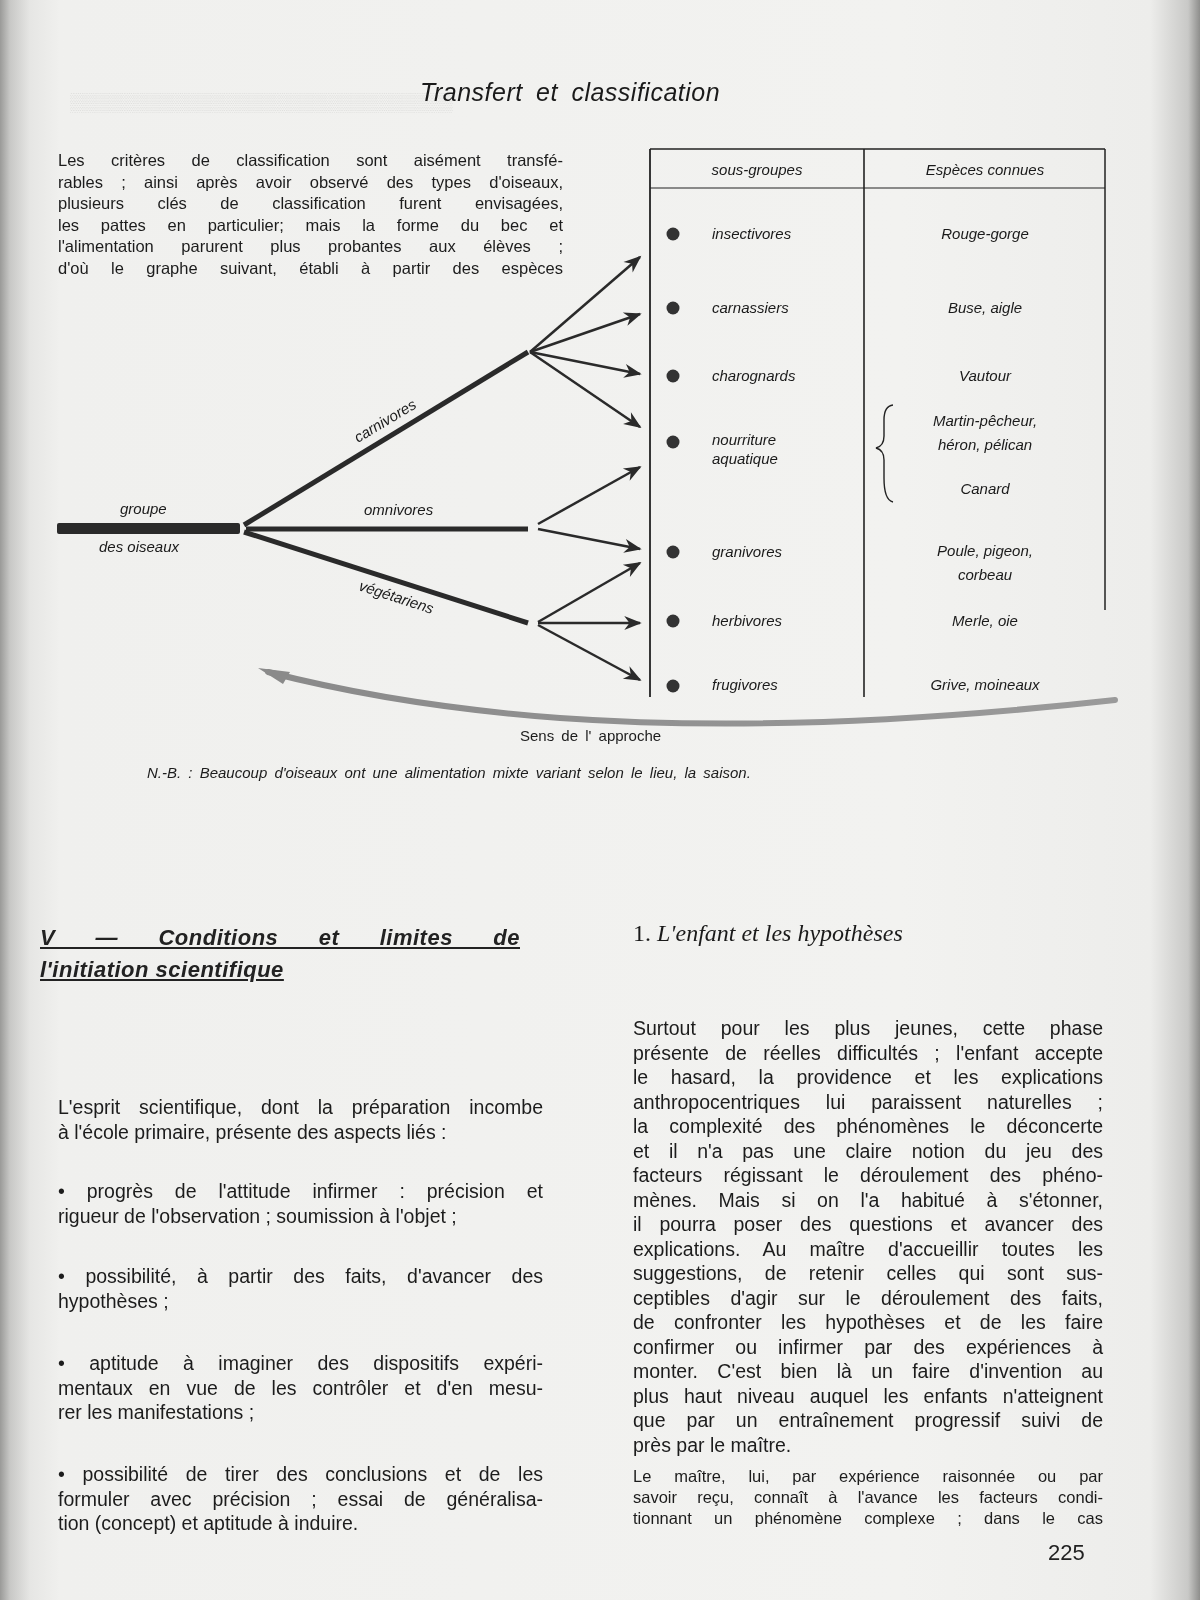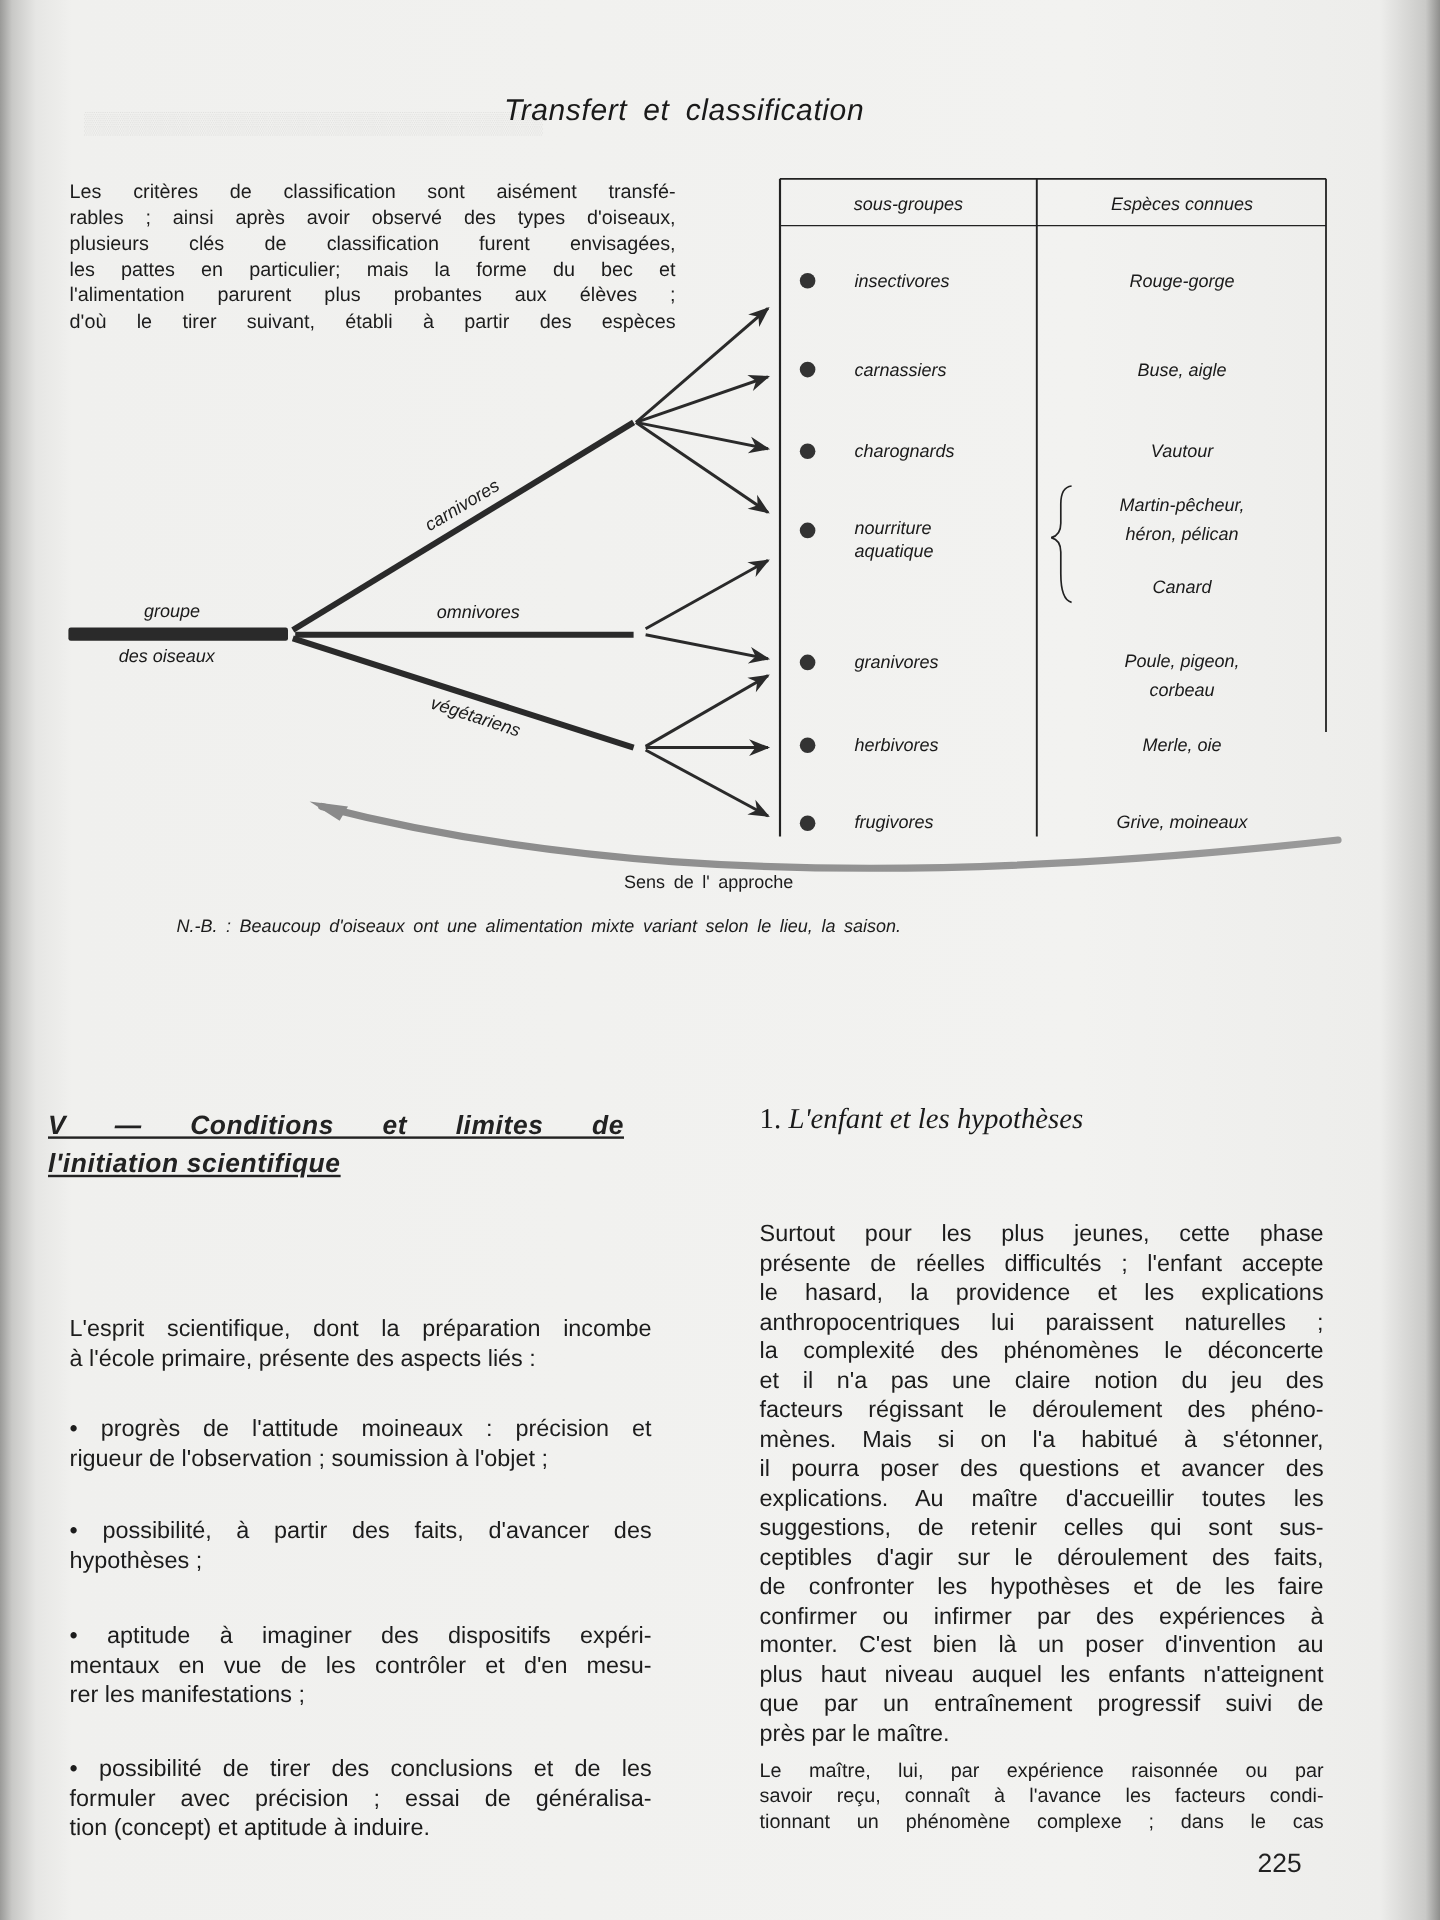--- a/index.html
+++ b/index.html
@@ -60,21 +60,21 @@
   <div class="ghost" style="left:70px; top:90px; width:500px;">▒▒▒▒▒▒▒▒▒▒▒▒▒▒▒▒▒▒▒▒▒▒▒▒▒▒▒▒▒▒</div>
 
   <div class="abs title">Transfert et classification</div>
 
   <div class="abs intro">
     <span>Les critères de classification sont aisément transfé-</span>
     <span>rables ; ainsi après avoir observé des types d'oiseaux,</span>
     <span>plusieurs clés de classification furent envisagées,</span>
     <span>les pattes en particulier; mais la forme du bec et</span>
     <span>l'alimentation parurent plus probantes aux élèves ;</span>
-    <span>d'où le tirer suivant, établi à partir des espèces</span>
+    <span>d'où le graphe suivant, établi à partir des espèces</span>
   </div>
 
   <svg class="diagram" width="1200" height="800" viewBox="0 0 1200 800">
     <defs>
       <marker id="ah" viewBox="0 0 10 10" refX="9" refY="5" markerWidth="9" markerHeight="7" orient="auto-start-reverse">
         <path d="M0,1 L10,5 L0,9 L3,5 Z" fill="#2a2a2a"></path>
       </marker>
       <linearGradient id="arcg" x1="0" x2="1" y1="0" y2="0">
         <stop offset="0" stop-color="#8a8a8a"></stop>
         <stop offset="1" stop-color="#9a9a9a"></stop>
@@ -161,21 +161,21 @@
     <span class="l1">V — Conditions et limites de</span>
     <span>l'initiation scientifique</span>
   </div>
 
   <div class="abs col left-p" style="top:1095px;">
     <span class="ln">L'esprit scientifique, dont la préparation incombe</span>
     <span class="ln last">à l'école primaire, présente des aspects liés :</span>
   </div>
 
   <div class="abs col left-p" style="top:1179px;">
-    <span class="ln">• progrès de l'attitude moineaux : précision et</span>
+    <span class="ln">• progrès de l'attitude infirmer : précision et</span>
     <span class="ln last">rigueur de l'observation ; soumission à l'objet ;</span>
   </div>
 
   <div class="abs col left-p" style="top:1264px;">
     <span class="ln">• possibilité, à partir des faits, d'avancer des</span>
     <span class="ln last">hypothèses ;</span>
   </div>
 
   <div class="abs col left-p" style="top:1351px;">
     <span class="ln">• aptitude à imaginer des dispositifs expéri-</span>
@@ -202,21 +202,21 @@
     <span class="ln">la complexité des phénomènes le déconcerte</span>
     <span class="ln">et il n'a pas une claire notion du jeu des</span>
     <span class="ln">facteurs régissant le déroulement des phéno-</span>
     <span class="ln">mènes. Mais si on l'a habitué à s'étonner,</span>
     <span class="ln">il pourra poser des questions et avancer des</span>
     <span class="ln">explications. Au maître d'accueillir toutes les</span>
     <span class="ln">suggestions, de retenir celles qui sont sus-</span>
     <span class="ln">ceptibles d'agir sur le déroulement des faits,</span>
     <span class="ln">de confronter les hypothèses et de les faire</span>
     <span class="ln">confirmer ou infirmer par des expériences à</span>
-    <span class="ln">monter. C'est bien là un poser d'invention au</span>
+    <span class="ln">monter. C'est bien là un faire d'invention au</span>
     <span class="ln">plus haut niveau auquel les enfants n'atteignent</span>
     <span class="ln">que par un entraînement progressif suivi de</span>
     <span class="ln last">près par le maître.</span>
   </div>
 
   <div class="abs col small right-p" style="top:1466px;">
     <span class="ln">Le maître, lui, par expérience raisonnée ou par</span>
     <span class="ln">savoir reçu, connaît à l'avance les facteurs condi-</span>
     <span class="ln">tionnant un phénomène complexe ; dans le cas</span>
   </div>

